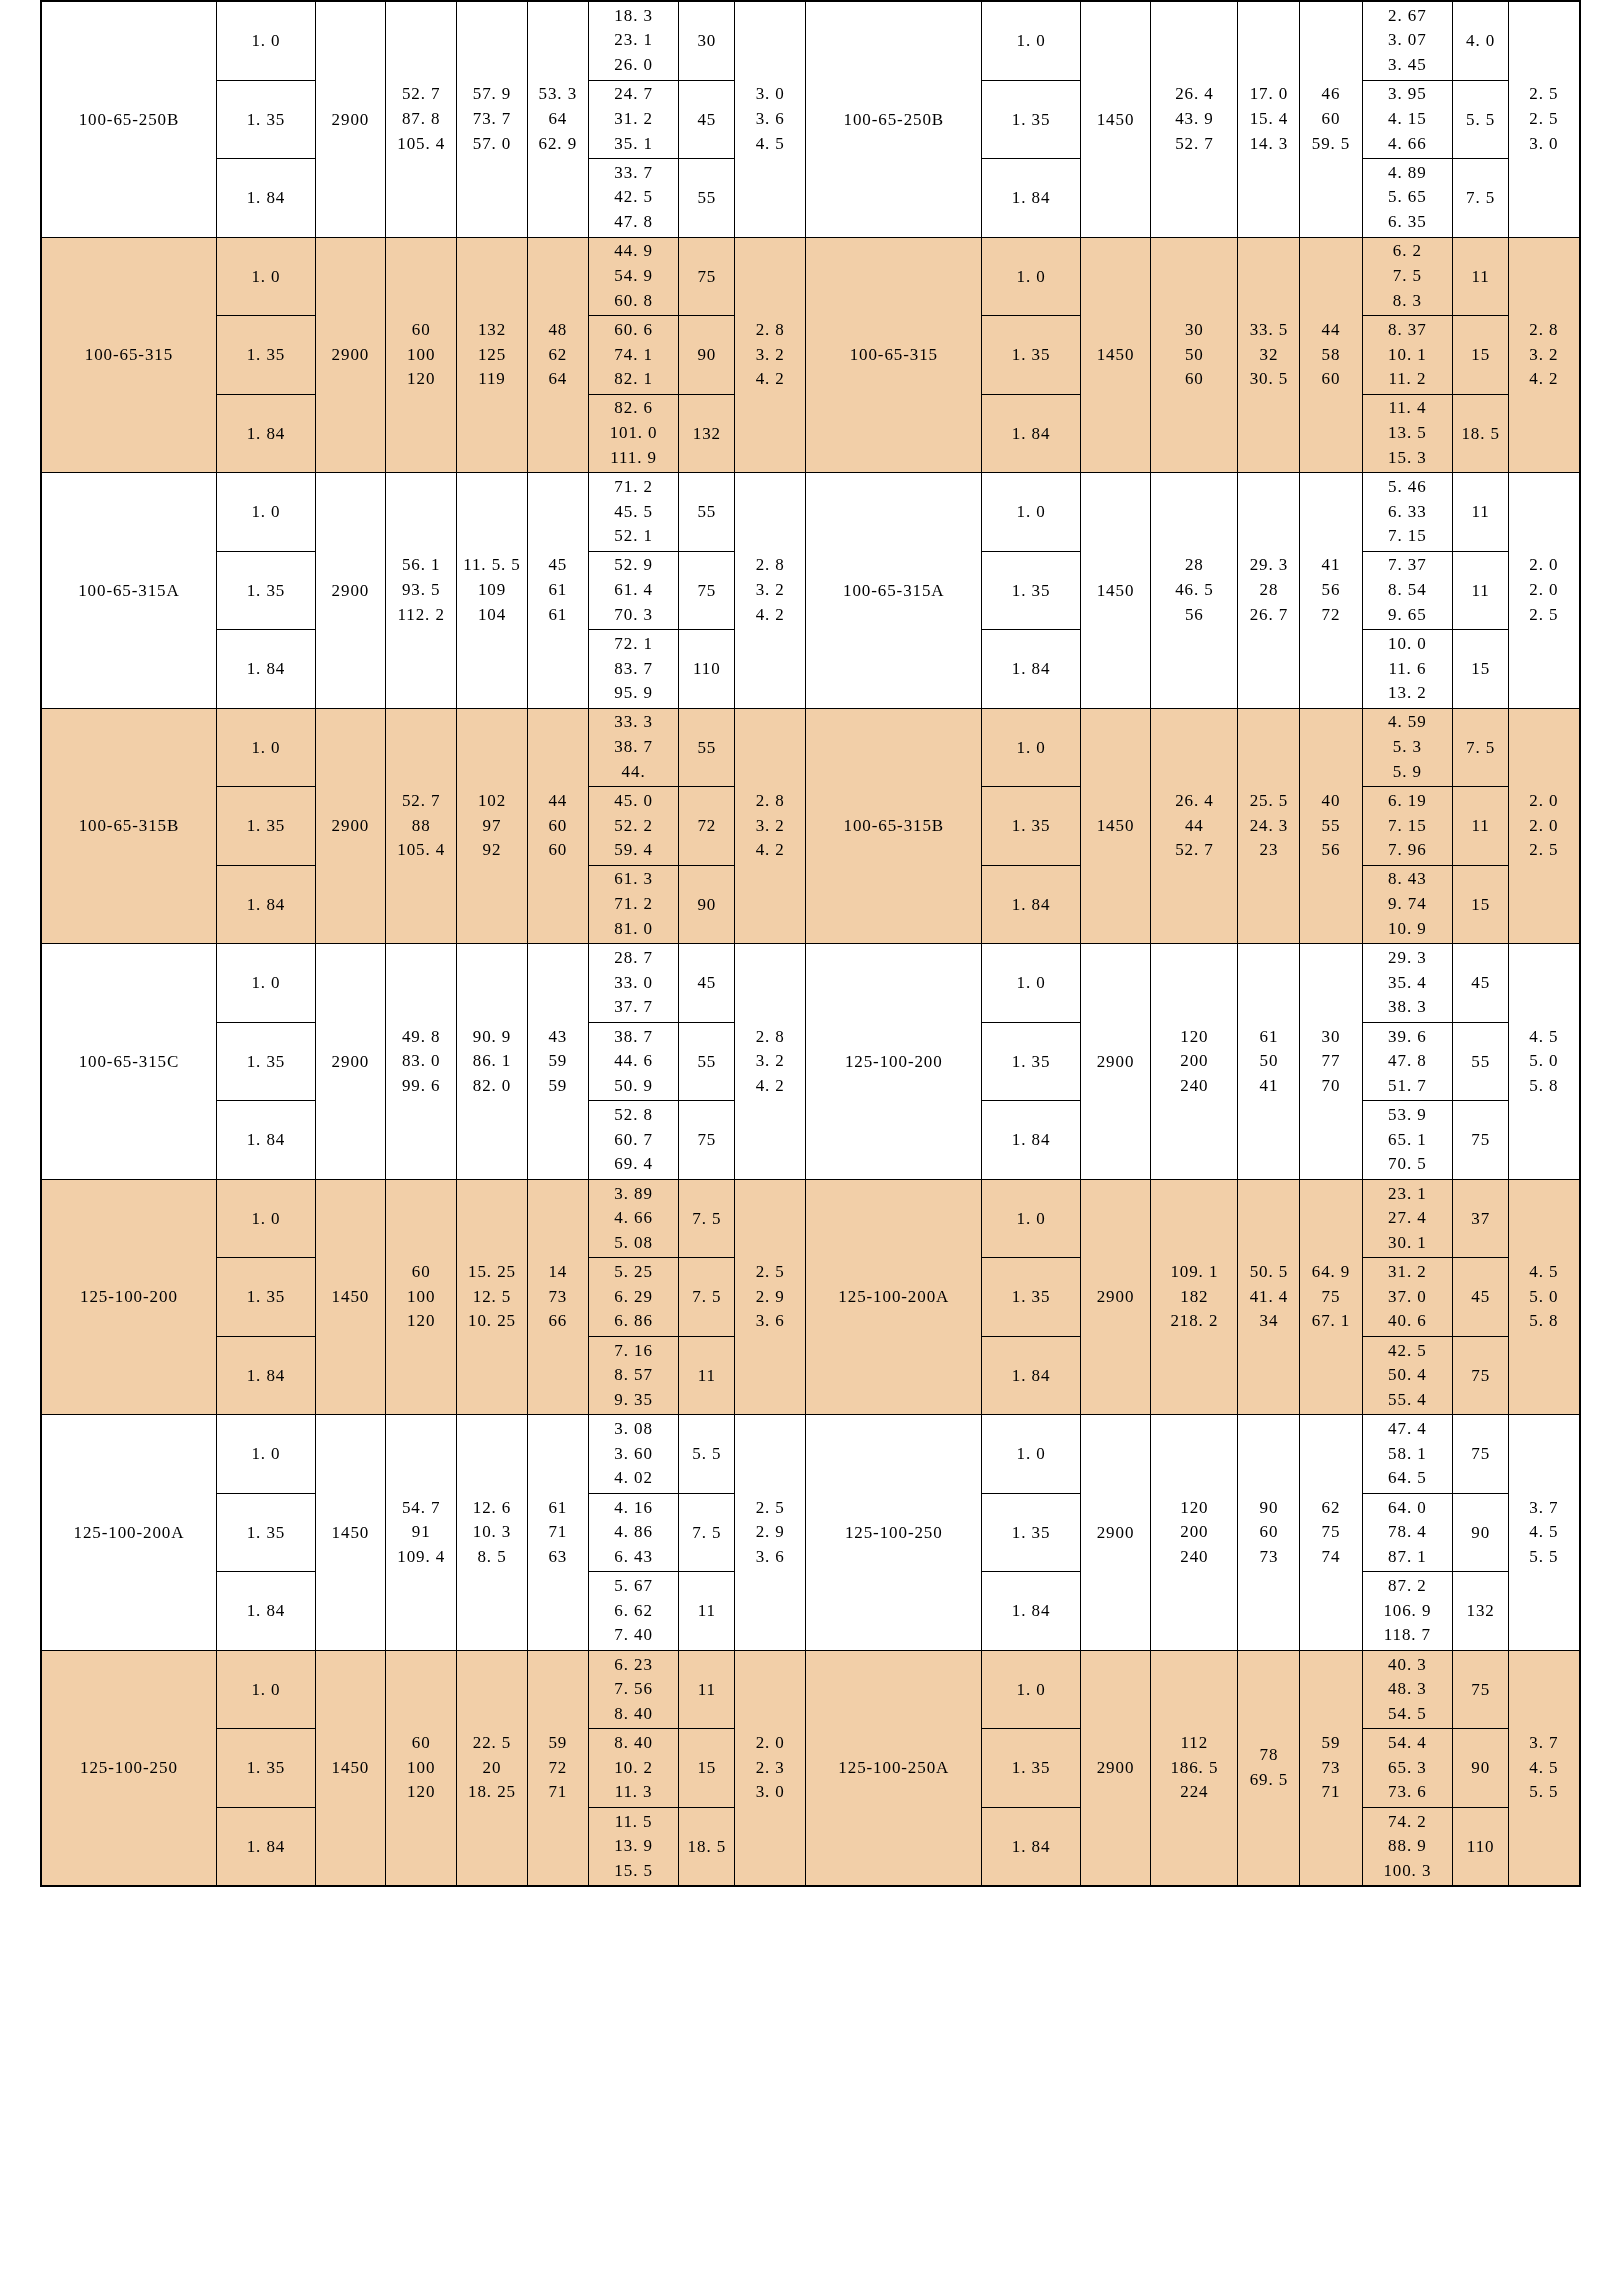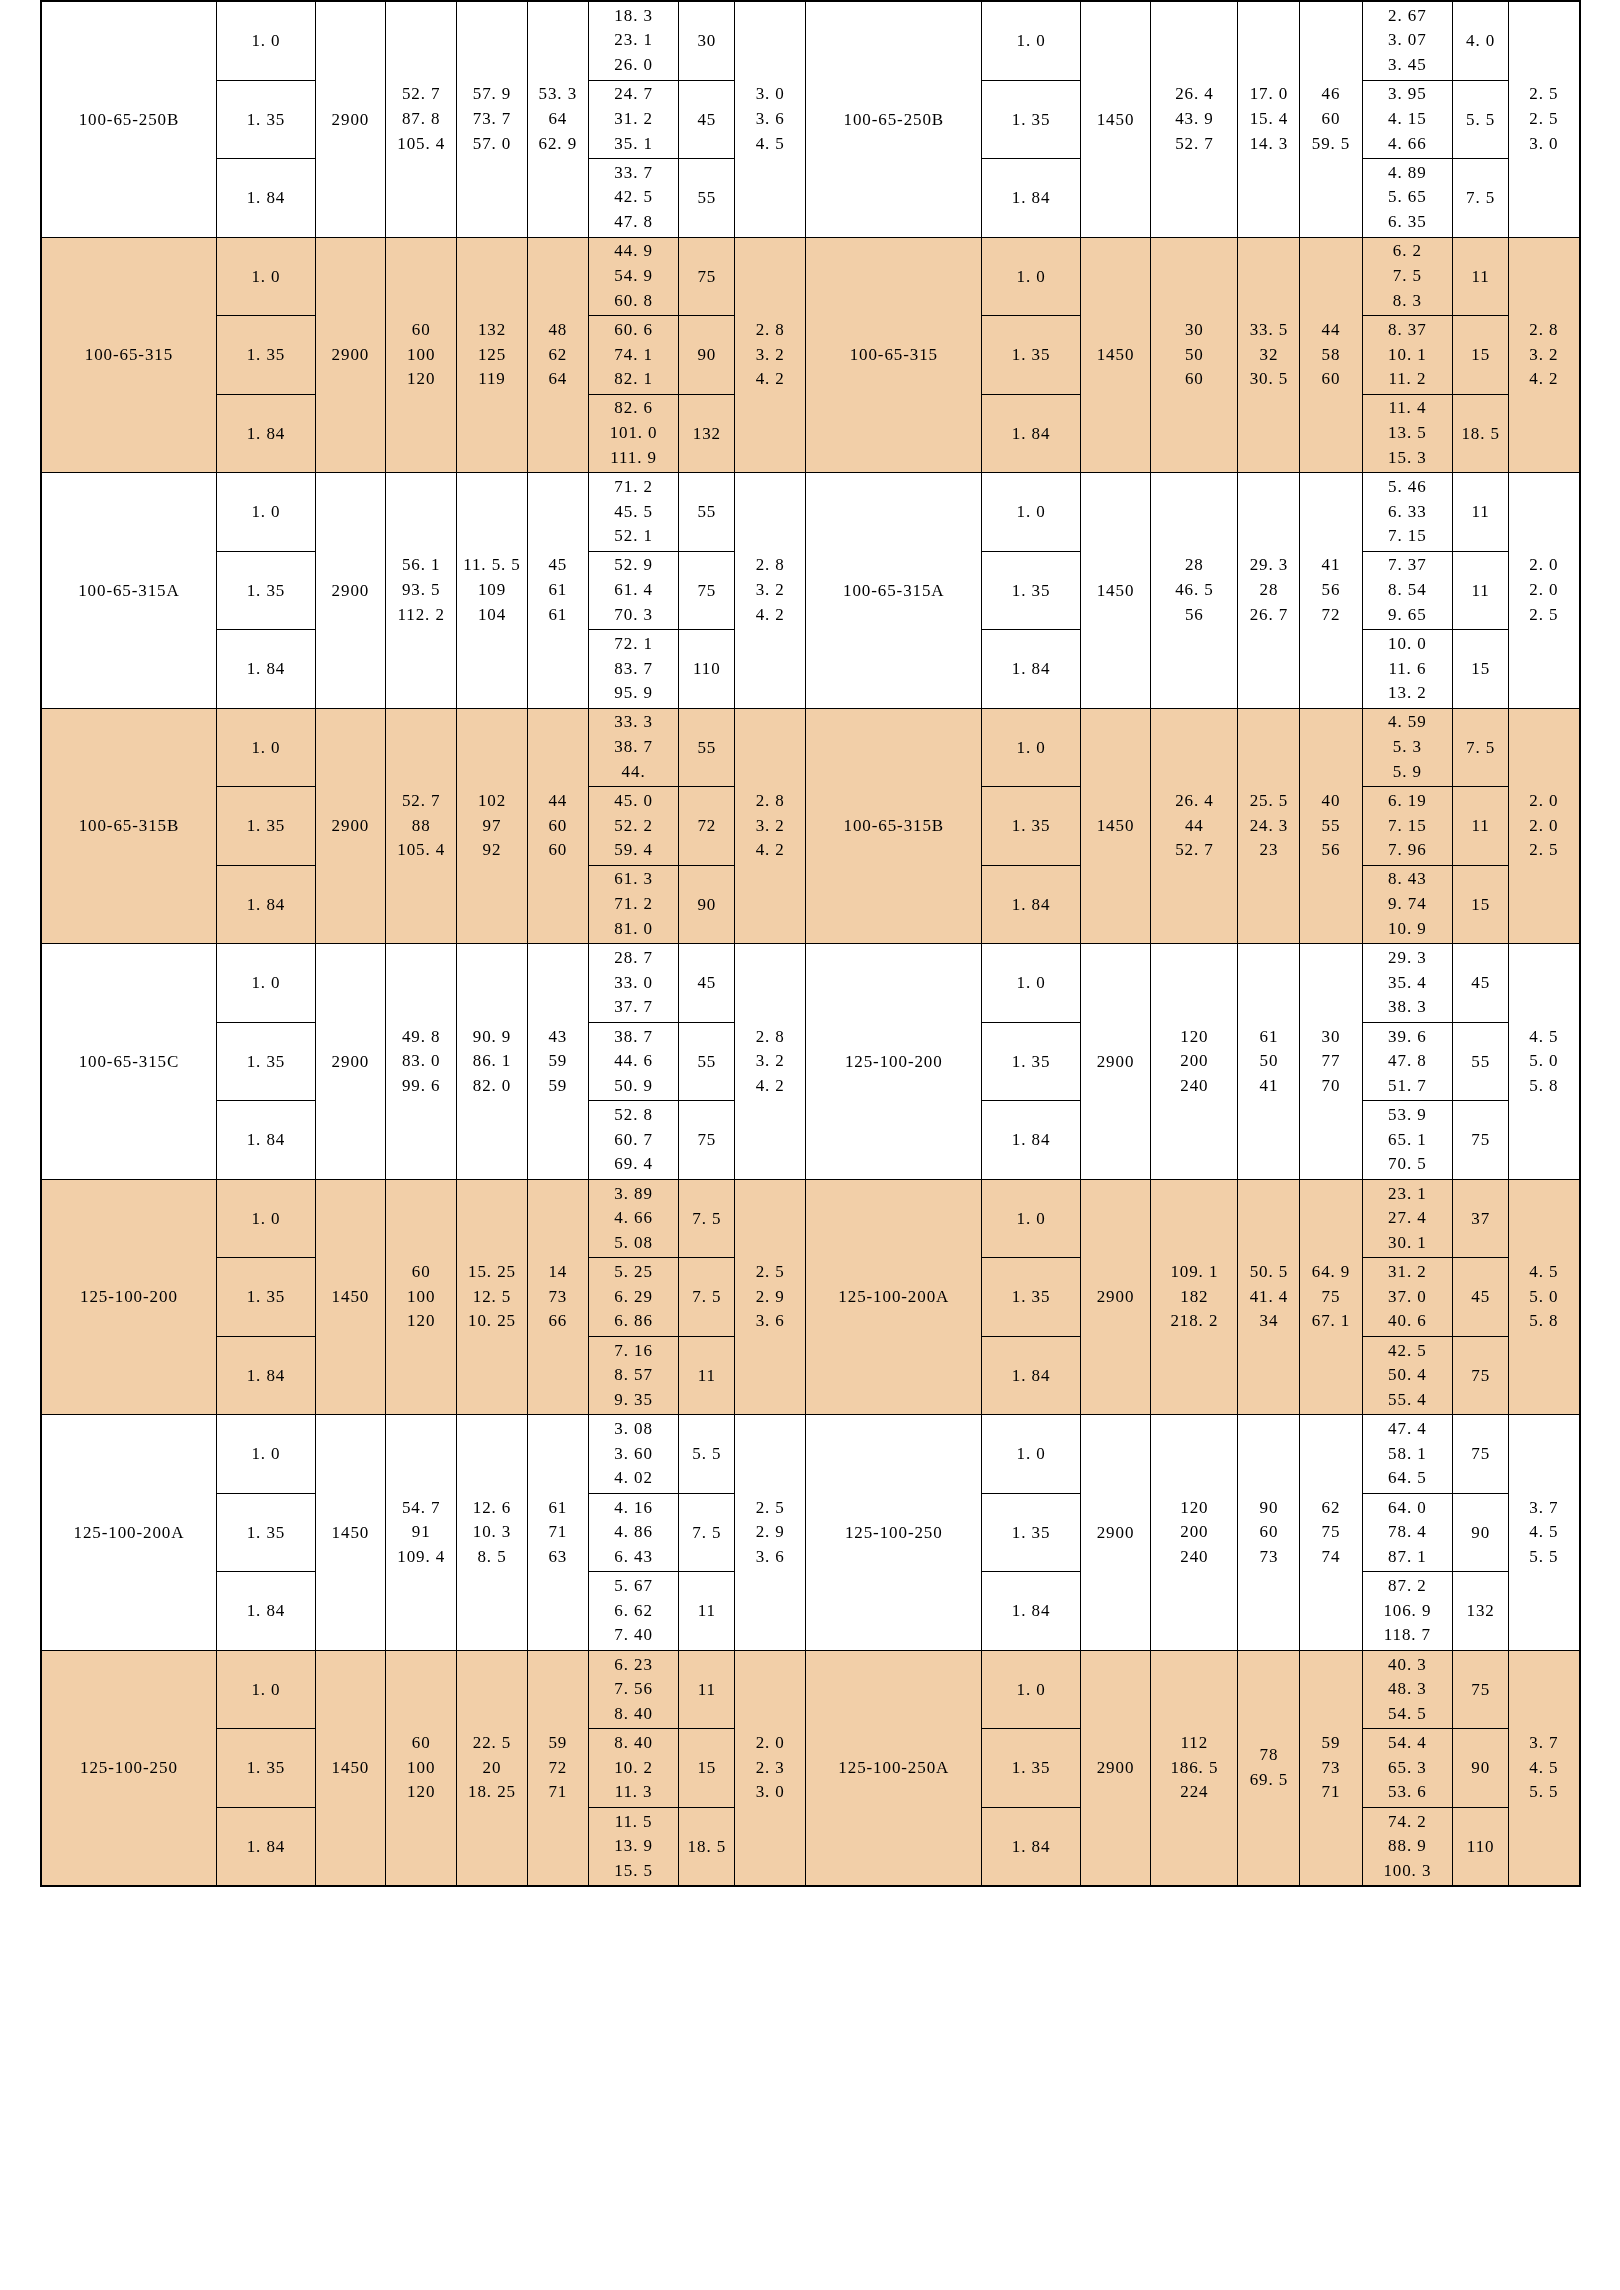--- a/index.html
+++ b/index.html
@@ -787,21 +787,21 @@
           <td class="shade">
             <span class="multi">8. 40</span>
             <span class="multi">10. 2</span>
             <span class="multi">11. 3</span>
           </td>
           <td class="shade">15</td>
           <td class="shade midsep">1. 35</td>
           <td class="shade">
             <span class="multi">54. 4</span>
             <span class="multi">65. 3</span>
-            <span class="multi">53. 6</span>
+            <span class="multi">73. 6</span>
           </td>
           <td class="shade">90</td>
         </tr>
         <tr class="shade">
           <td class="shade">1. 84</td>
           <td class="shade">
             <span class="multi">11. 5</span>
             <span class="multi">13. 9</span>
             <span class="multi">15. 5</span>
           </td>

